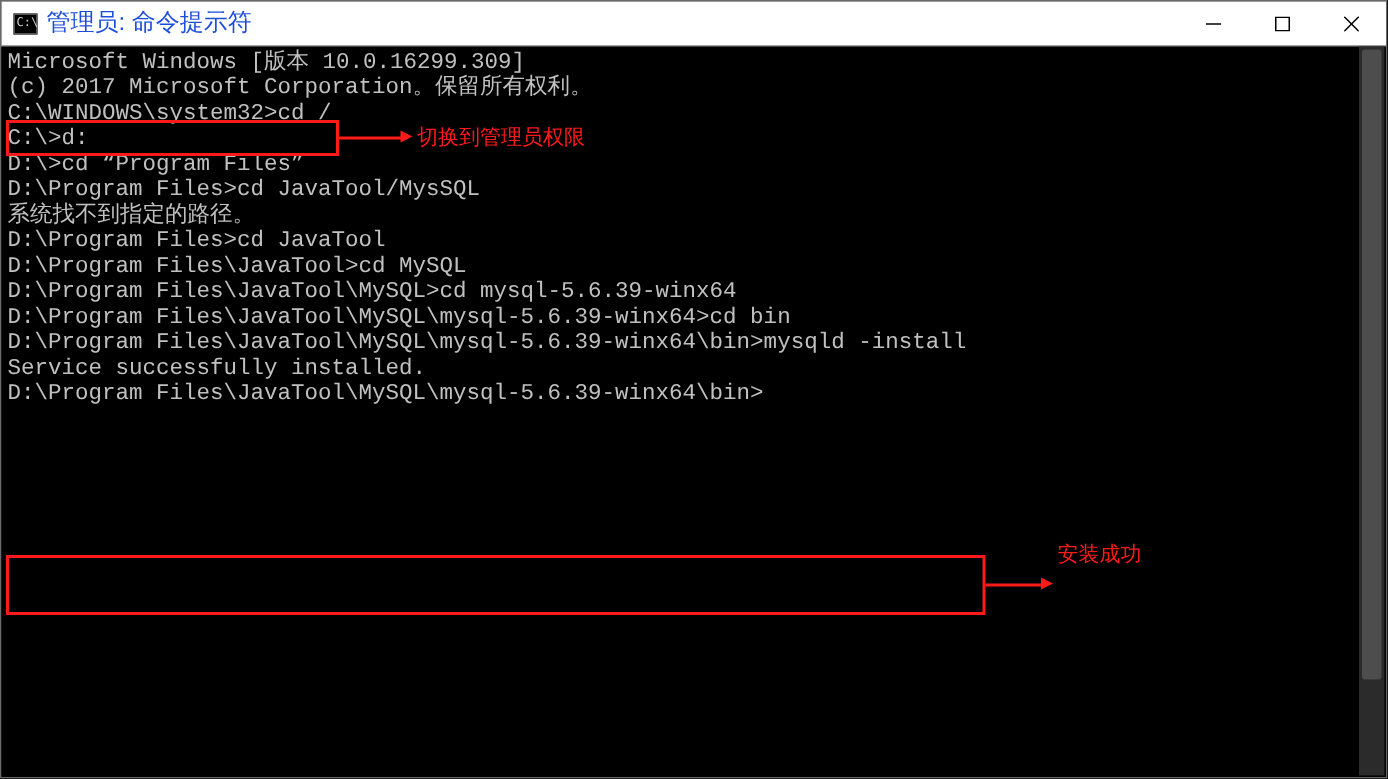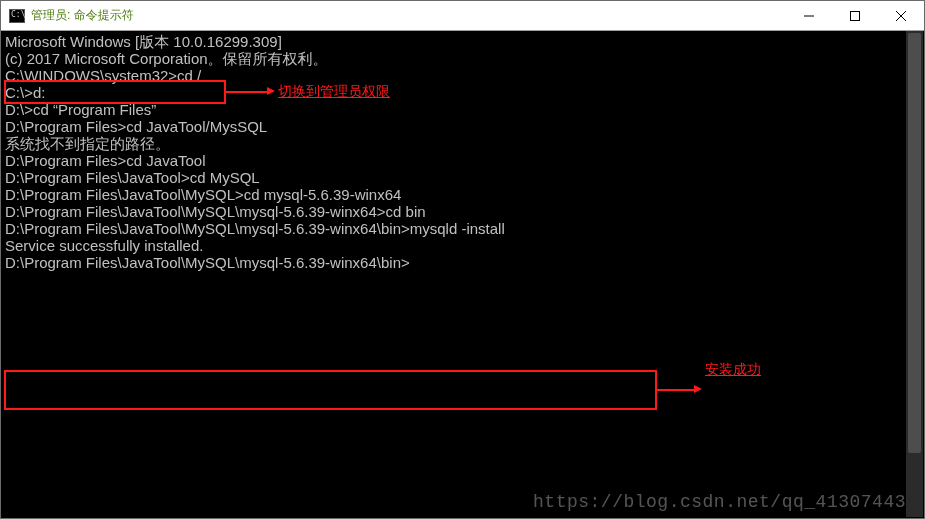--- a/index.html
+++ b/index.html
@@ -37,22 +37,22 @@
     box-sizing: border-box;
     font-size: 8px;
     line-height: 10px;
     color: #ccc;
     text-align: left;
     padding-left: 1px;
     font-family: "Consolas", monospace;
   }
   .title-text {
     margin-left: 6px;
-    font-size: 12px;
-    color: #4d7c0f;
+    font-size: 16px;
+    color: #1d4ed8;
     font-family: "Microsoft YaHei", "SimSun", sans-serif;
   }
   .win-controls {
     position: absolute;
     right: 0;
     top: 0;
     height: 30px;
     display: flex;
   }
   .win-btn {
@@ -66,21 +66,21 @@
   }
   .win-btn svg { display:block; }
   .term {
     position: absolute;
     left: 0;
     top: 30px;
     right: 0;
     bottom: 0;
     background: #000;
     color: #c0c0c0;
-    font-family: Liberation Sans, sans-serif;
+    font-family: Liberation Mono, monospace;
     font-size: 15px;
     line-height: 17px;
     padding: 2px 4px 0 4px;
     white-space: pre;
     overflow: hidden;
     letter-spacing: 0px;
   }
   .term .line { display:block; }
   .scrollbar {
     position: absolute;
@@ -126,21 +126,20 @@
     height: 2px;
     background: #ff1a1a;
   }
   .annot-label {
     position: absolute;
     color: #ff1a1a;
     font-family: "SimSun","Microsoft YaHei",sans-serif;
     font-size: 14px;
     pointer-events: none;
     white-space: nowrap;
-    text-decoration: underline;
   }
   .watermark {
     position: absolute;
     right: 18px;
     bottom: 6px;
     color: rgba(200,200,200,0.42);
     font-family: "Consolas","Courier New",monospace;
     font-size: 18px;
     letter-spacing: 0.5px;
     pointer-events: none;
@@ -185,14 +184,13 @@
       <div class="shaft"></div>
     </div>
   <div class="annot-label" style="left:277px; top:82px;">切换到管理员权限</div>
 
   <div class="annot-box" style="left:3px; top:369px; width:653px; height:40px;"></div>
   <div class="annot-arrow" style="left:656px; top:388px; width:44px;">
       <div class="shaft"></div>
     </div>
   <div class="annot-label" style="left:704px; top:360px;">安装成功</div>
 
-  <div class="watermark">https://blog.csdn.net/qq_41307443</div>
 </div>
 
 </body></html>

